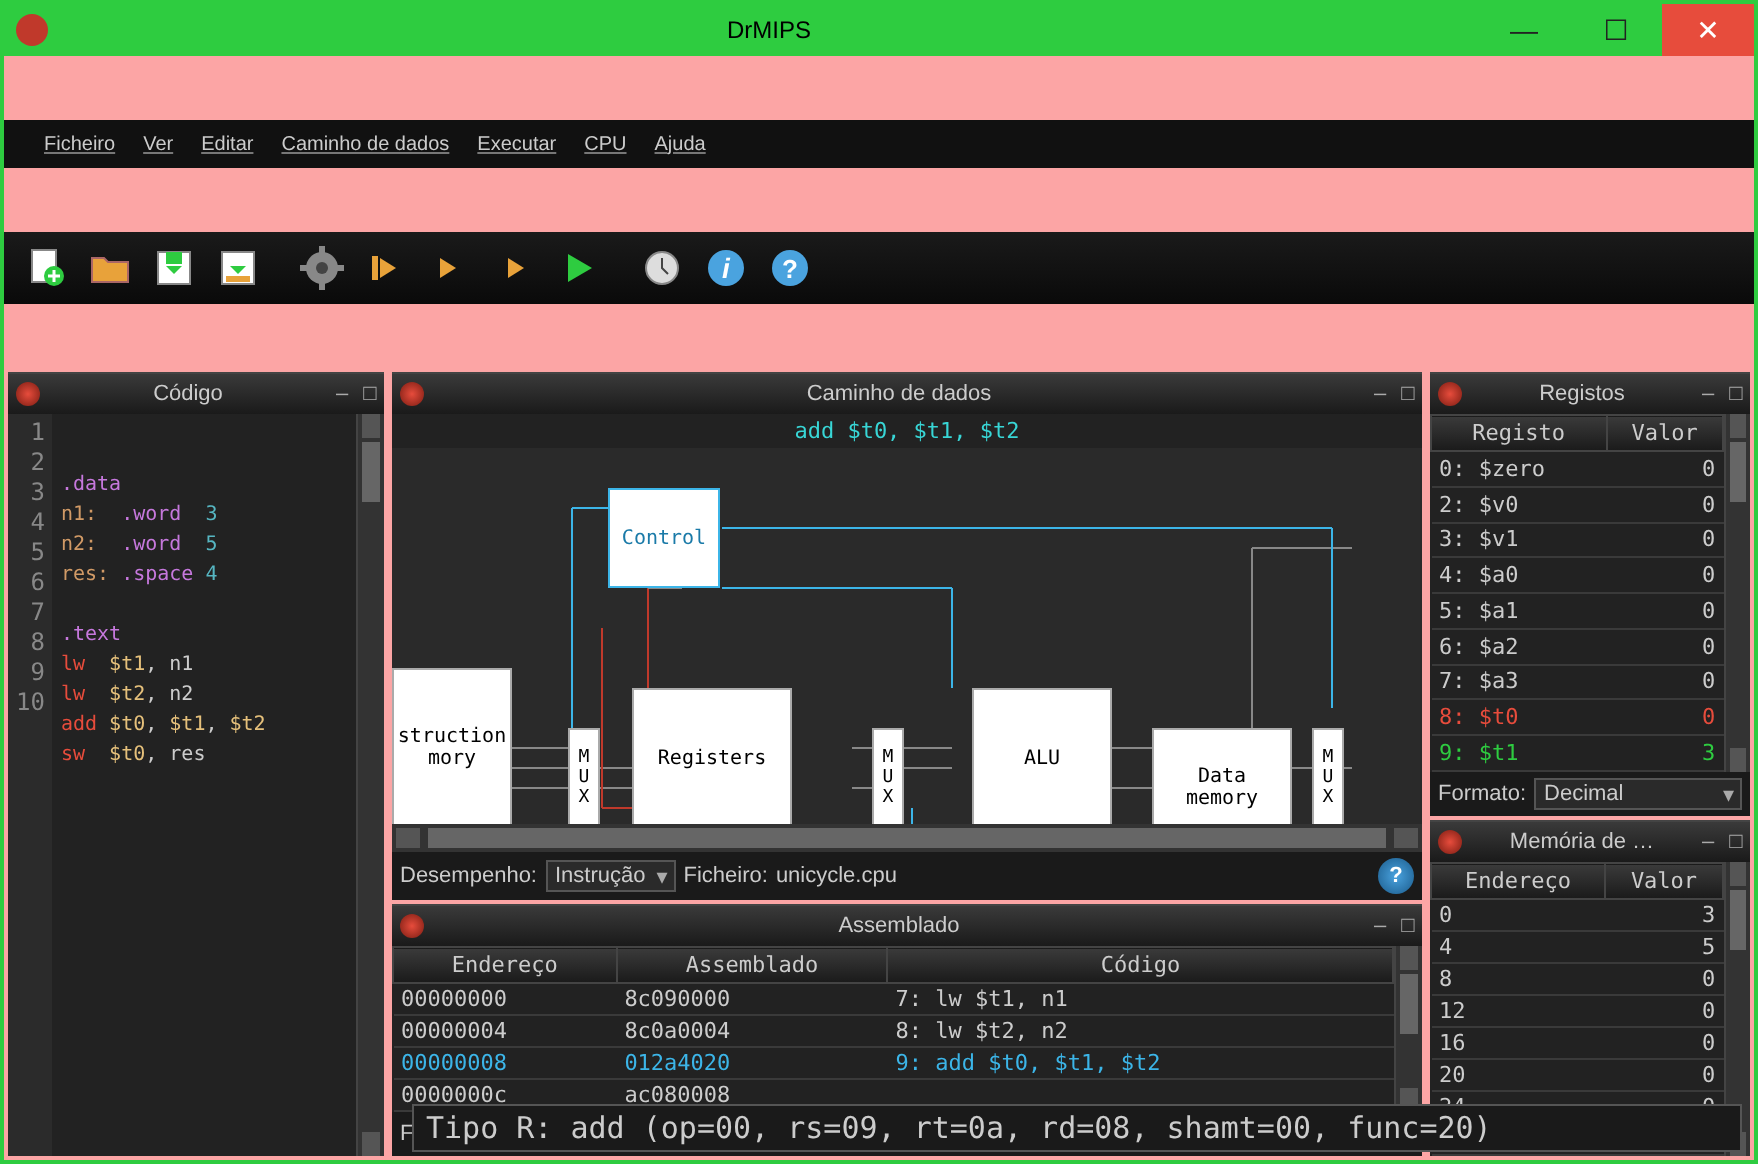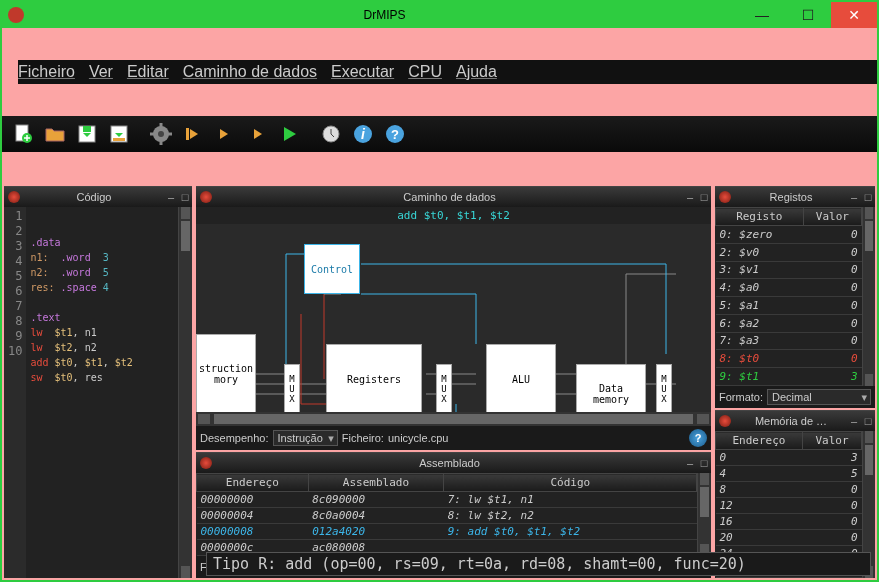--- a/index.html
+++ b/index.html
@@ -4,21 +4,21 @@
 <style>
 * { box-sizing: border-box; margin: 0; padding: 0; }
 body { font-family: "Segoe UI", Tahoma, sans-serif; font-size: 11px; background: #2ecc40; width: 879px; height: 582px; overflow: hidden; }
 .window { background: #fca5a5; width: 875px; height: 578px; margin: 2px; display: flex; flex-direction: column; gap: 32px; }
 .titlebar { background: #2ecc40; height: 26px; display: flex; align-items: center; color: #000; }
 .titlebar-icon { width: 16px; height: 16px; margin: 0 6px; background: #c0392b; border-radius: 50%; }
 .titlebar-title { flex: 1; text-align: center; font-size: 12px; }
 .titlebar-btns { display: flex; }
 .titlebar-btn { width: 46px; height: 26px; display: flex; align-items: center; justify-content: center; color: #222; font-size: 14px; font-family: Arial; }
 .titlebar-btn.close { background: #e74c3c; color: #fff; }
-.menubar { background: #111; height: 24px; display: flex; align-items: center; padding: 0 0; gap: 14px; color: #ccc; font-size: 16px; margin-left: 16px; }
+.menubar { background: #111; height: 24px; display: flex; align-items: center; padding: 0 20px; gap: 14px; color: #ccc; font-size: 10px; }
 .menubar span { text-decoration: underline; text-decoration-color: #777; cursor: default; }
 .toolbar { background: linear-gradient(#1a1a1a,#0a0a0a); height: 36px; display: flex; align-items: center; padding: 0 6px; gap: 2px; }
 .tbtn { width: 30px; height: 30px; display: flex; align-items: center; justify-content: center; font-size: 18px; border-radius: 3px; }
 .tsep { width: 8px; }
 .content { flex: 1; display: flex; gap: 4px; padding: 2px; overflow: hidden; }
 .panel { border-top: 1px solid #444; background: #222; display: flex; flex-direction: column; }
 .panel-hdr { background: linear-gradient(#3a3a3a,#1a1a1a); height: 20px; display: flex; align-items: center; color: #ccc; font-size: 11px; }
 .panel-hdr-dot { width: 12px; height: 12px; background: radial-gradient(#e74c3c,#7a1c12); border-radius: 50%; margin: 0 4px; }
 .panel-hdr-title { flex: 1; text-align: center; }
 .panel-hdr-btn { width: 14px; text-align: center; color: #aaa; font-family: Arial; }
@@ -44,21 +44,21 @@
 svg.wires .red { stroke: #c0392b; }
 svg.wires .blue { stroke: #3cb5e8; }
 .hscroll { height: 14px; background: #333; display: flex; }
 .hscroll div { background: #555; width: 12px; margin: 2px; }
 .hscroll .thumb { flex: 1; background: #666; }
 .status-row { display: flex; align-items: center; gap: 4px; padding: 3px 4px; background: #1a1a1a; color: #ccc; }
 .select { background: #2a2a2a; border: 1px solid #555; color: #ccc; padding: 1px 14px 1px 4px; font-size: 11px; position: relative; }
 .select::after { content: "▾"; position: absolute; right: 3px; color: #aaa; }
 .tbl { width: 100%; border-collapse: collapse; font-family: monospace; font-size: 11px; color: #ccc; }
 .tbl th { background: linear-gradient(#3a3a3a,#1a1a1a); font-weight: normal; padding: 2px 4px; border: 1px solid #444; }
-.tbl td { padding: 1px 4px; border-bottom: 1px solid #3a3a3a; font-style: italic; }
+.tbl td { padding: 1px 4px; border-bottom: 1px solid #3a3a3a; }
 .tbl tr.hl td { color: #3cb5e8; }
 .tbl tr.hlg td { color: #2ecc40; }
 .tbl tr.hlr td { color: #e74c3c; }
 .reg-tbl td:first-child { width: 60%; }
 .reg-tbl td:last-child, .mem-tbl td:last-child { text-align: right; }
 .help-dot { width: 18px; height: 18px; background: radial-gradient(#4aa3df,#1a5a8a); border-radius: 50%; color: #fff; display: flex; align-items: center; justify-content: center; font-weight: bold; margin-left: auto; }
 .tooltip { position: absolute; bottom: 6px; left: 206px; right: 8px; background: #1a1a1a; border: 1px solid #555; color: #ccc; font-family: monospace; font-size: 15px; padding: 2px 6px; }
 .kw-dir { color: #c678dd; }
 .kw-lbl { color: #d19a66; }
 .kw-instr { color: #e74c3c; }
@@ -250,21 +250,21 @@
               <line x1="430" y1="160" x2="430" y2="50"></line>
               <line x1="430" y1="50" x2="480" y2="50"></line>
             <line x1="165" y1="40" x2="470" y2="40" class="blue"></line>
               <line x1="470" y1="40" x2="470" y2="130" class="blue"></line>
             <line x1="128" y1="155" x2="128" y2="70" class="red"></line>
               <line x1="128" y1="70" x2="145" y2="70"></line>
           </svg>
           <div class="block" style="left:0;top:110px;width:60px;height:80px" id="b-im">struction<br>mory</div>
           <div class="block blue" style="left:108px;top:20px;width:56px;height:50px">Control</div>
           <div class="block mux" style="left:88px;top:140px;height:50px" id="b-mux1">M<br>U<br>X</div>
-          <div class="block" style="left:130px;top:120px;width:96px;height:70px">Registers</div>
+          <div class="block" style="left:120px;top:120px;width:80px;height:70px">Registers</div>
           <div class="block mux" style="left:240px;top:140px;height:50px" id="b-mux2">M<br>U<br>X</div>
           <div class="block" style="left:290px;top:120px;width:70px;height:70px">ALU</div>
           <div class="block" style="left:380px;top:140px;width:70px;height:60px" id="b-dm">Data<br>memory</div>
           <div class="block mux" style="left:460px;top:140px;height:50px" id="b-mux3">M<br>U<br>X</div>
           <div class="block" style="left:140px;top:210px;width:54px;height:32px" id="b-se">Sign<br>extend</div>
           <div class="block blue" style="left:232px;top:210px;width:54px;height:32px" id="b-ac">ALU<br>control</div>
         </div>
         <div class="hscroll">
             <div></div>
             <div class="thumb"></div>

